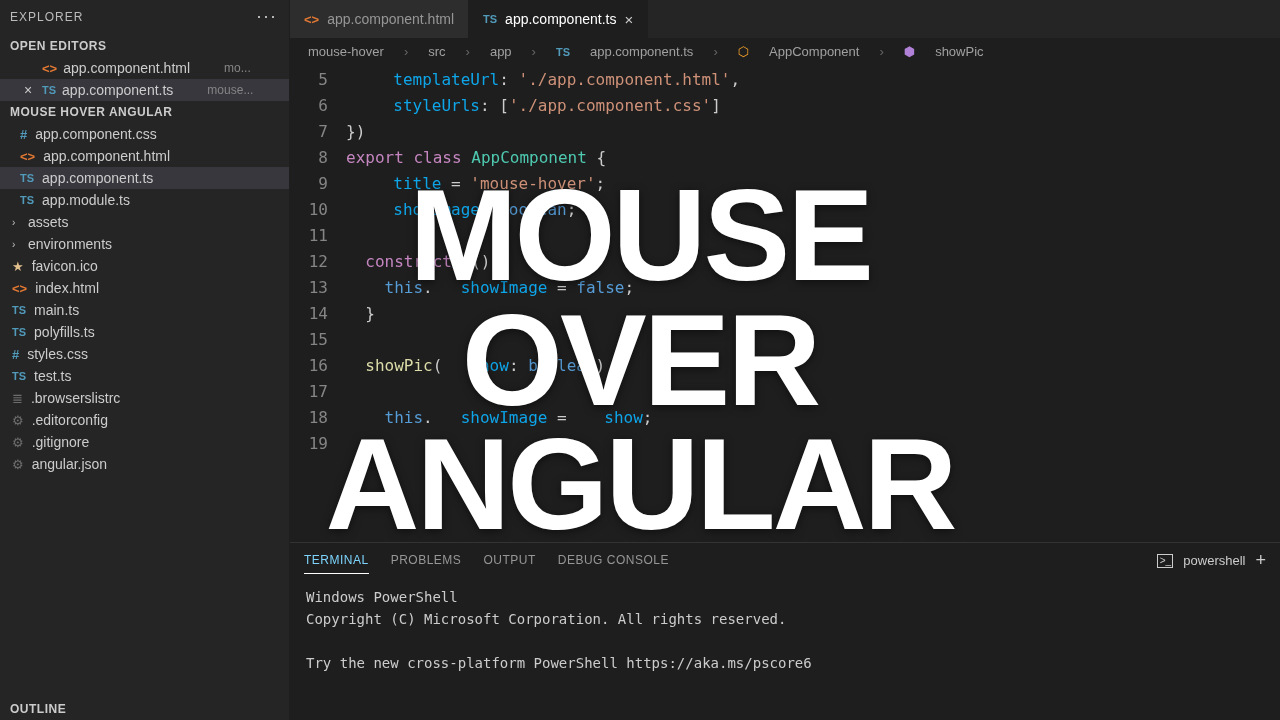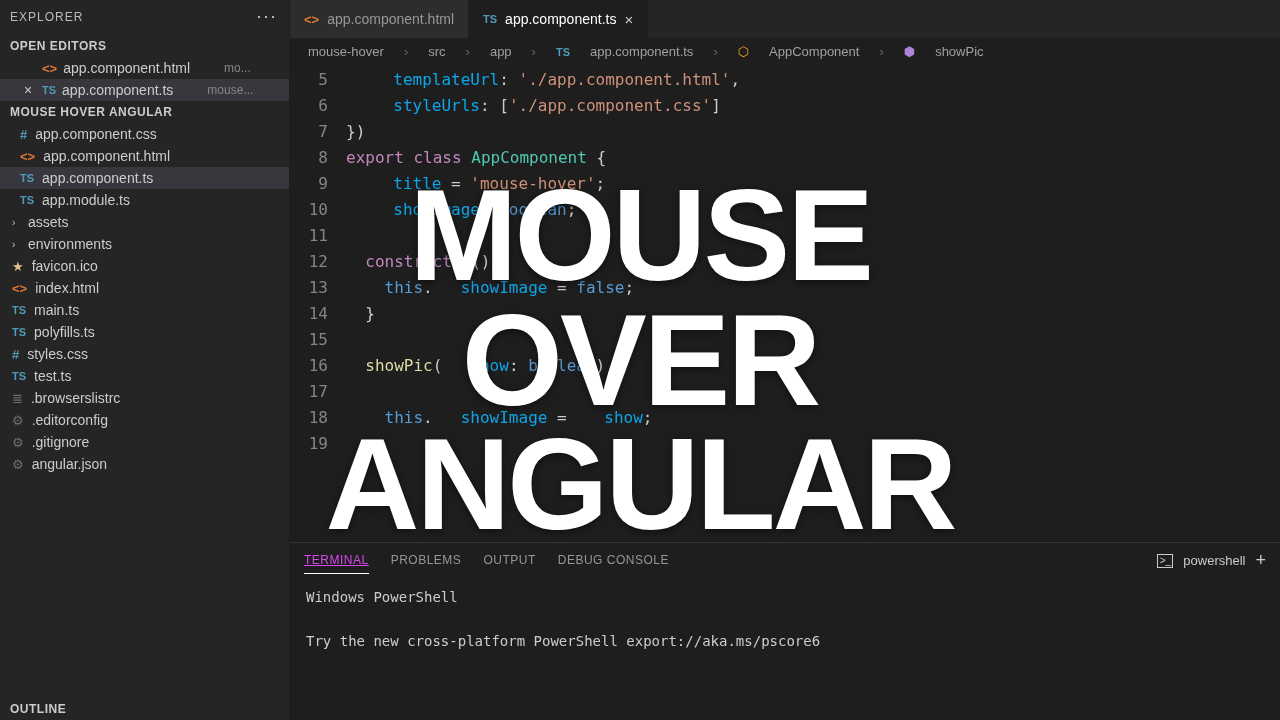--- a/index.html
+++ b/index.html
@@ -95,21 +95,21 @@
   border-top: 1px solid #333;
   background: #1e1e1e;
   display: flex; flex-direction: column;
 }
 .panel-tabs {
   display: flex; justify-content: space-between; align-items: center;
   padding: 4px 14px 0 14px;
 }
 .panel-tabs-left { display: flex; gap: 22px; }
 .panel-tab { font-size: 12px; letter-spacing: 0.5px; color: #969696; padding: 6px 0; cursor: pointer; }
-.panel-tab.active { color: #d946ef; border-bottom: 1px solid #ffffff; text-decoration: underline; }
+.panel-tab.active { color: #7dd3fc; border-bottom: 1px solid #ffffff; }
 .panel-right { display: flex; align-items: center; gap: 10px; font-size: 13px; color: #cccccc; }
 .panel-body {
   flex:1;
   font-family: Consolas, monospace; font-size: 14px;
   padding: 12px 16px; color: #cccccc; line-height: 22px;
 }
 .overlay {
   position: absolute; inset: 0;
   display: flex; align-items: center; justify-content: center;
   pointer-events: none;
@@ -283,22 +283,23 @@
           <div class="panel-tab">DEBUG CONSOLE</div>
         </div>
         <div class="panel-right">
           <span class="ps-icon">&gt;_</span>
           <span>powershell</span>
           <span class="plus-btn">+</span>
         </div>
       </div>
       <div class="panel-body" id="terminal">
           <div>Windows PowerShell</div>
+          <div>Copyright (C) Microsoft Corporation. All rights reserved.</div>
           <div>&nbsp;</div>
-          <div>Try the new cross-platform PowerShell export://aka.ms/pscore6</div>
+          <div>Try the new cross-platform PowerShell https://aka.ms/pscore6</div>
         </div>
     </div>
   </div>
 </div>
 
 <div class="overlay">
   <div class="overlay-text">
     <div>MOUSE</div>
     <div>OVER</div>
     <div>ANGULAR</div>

